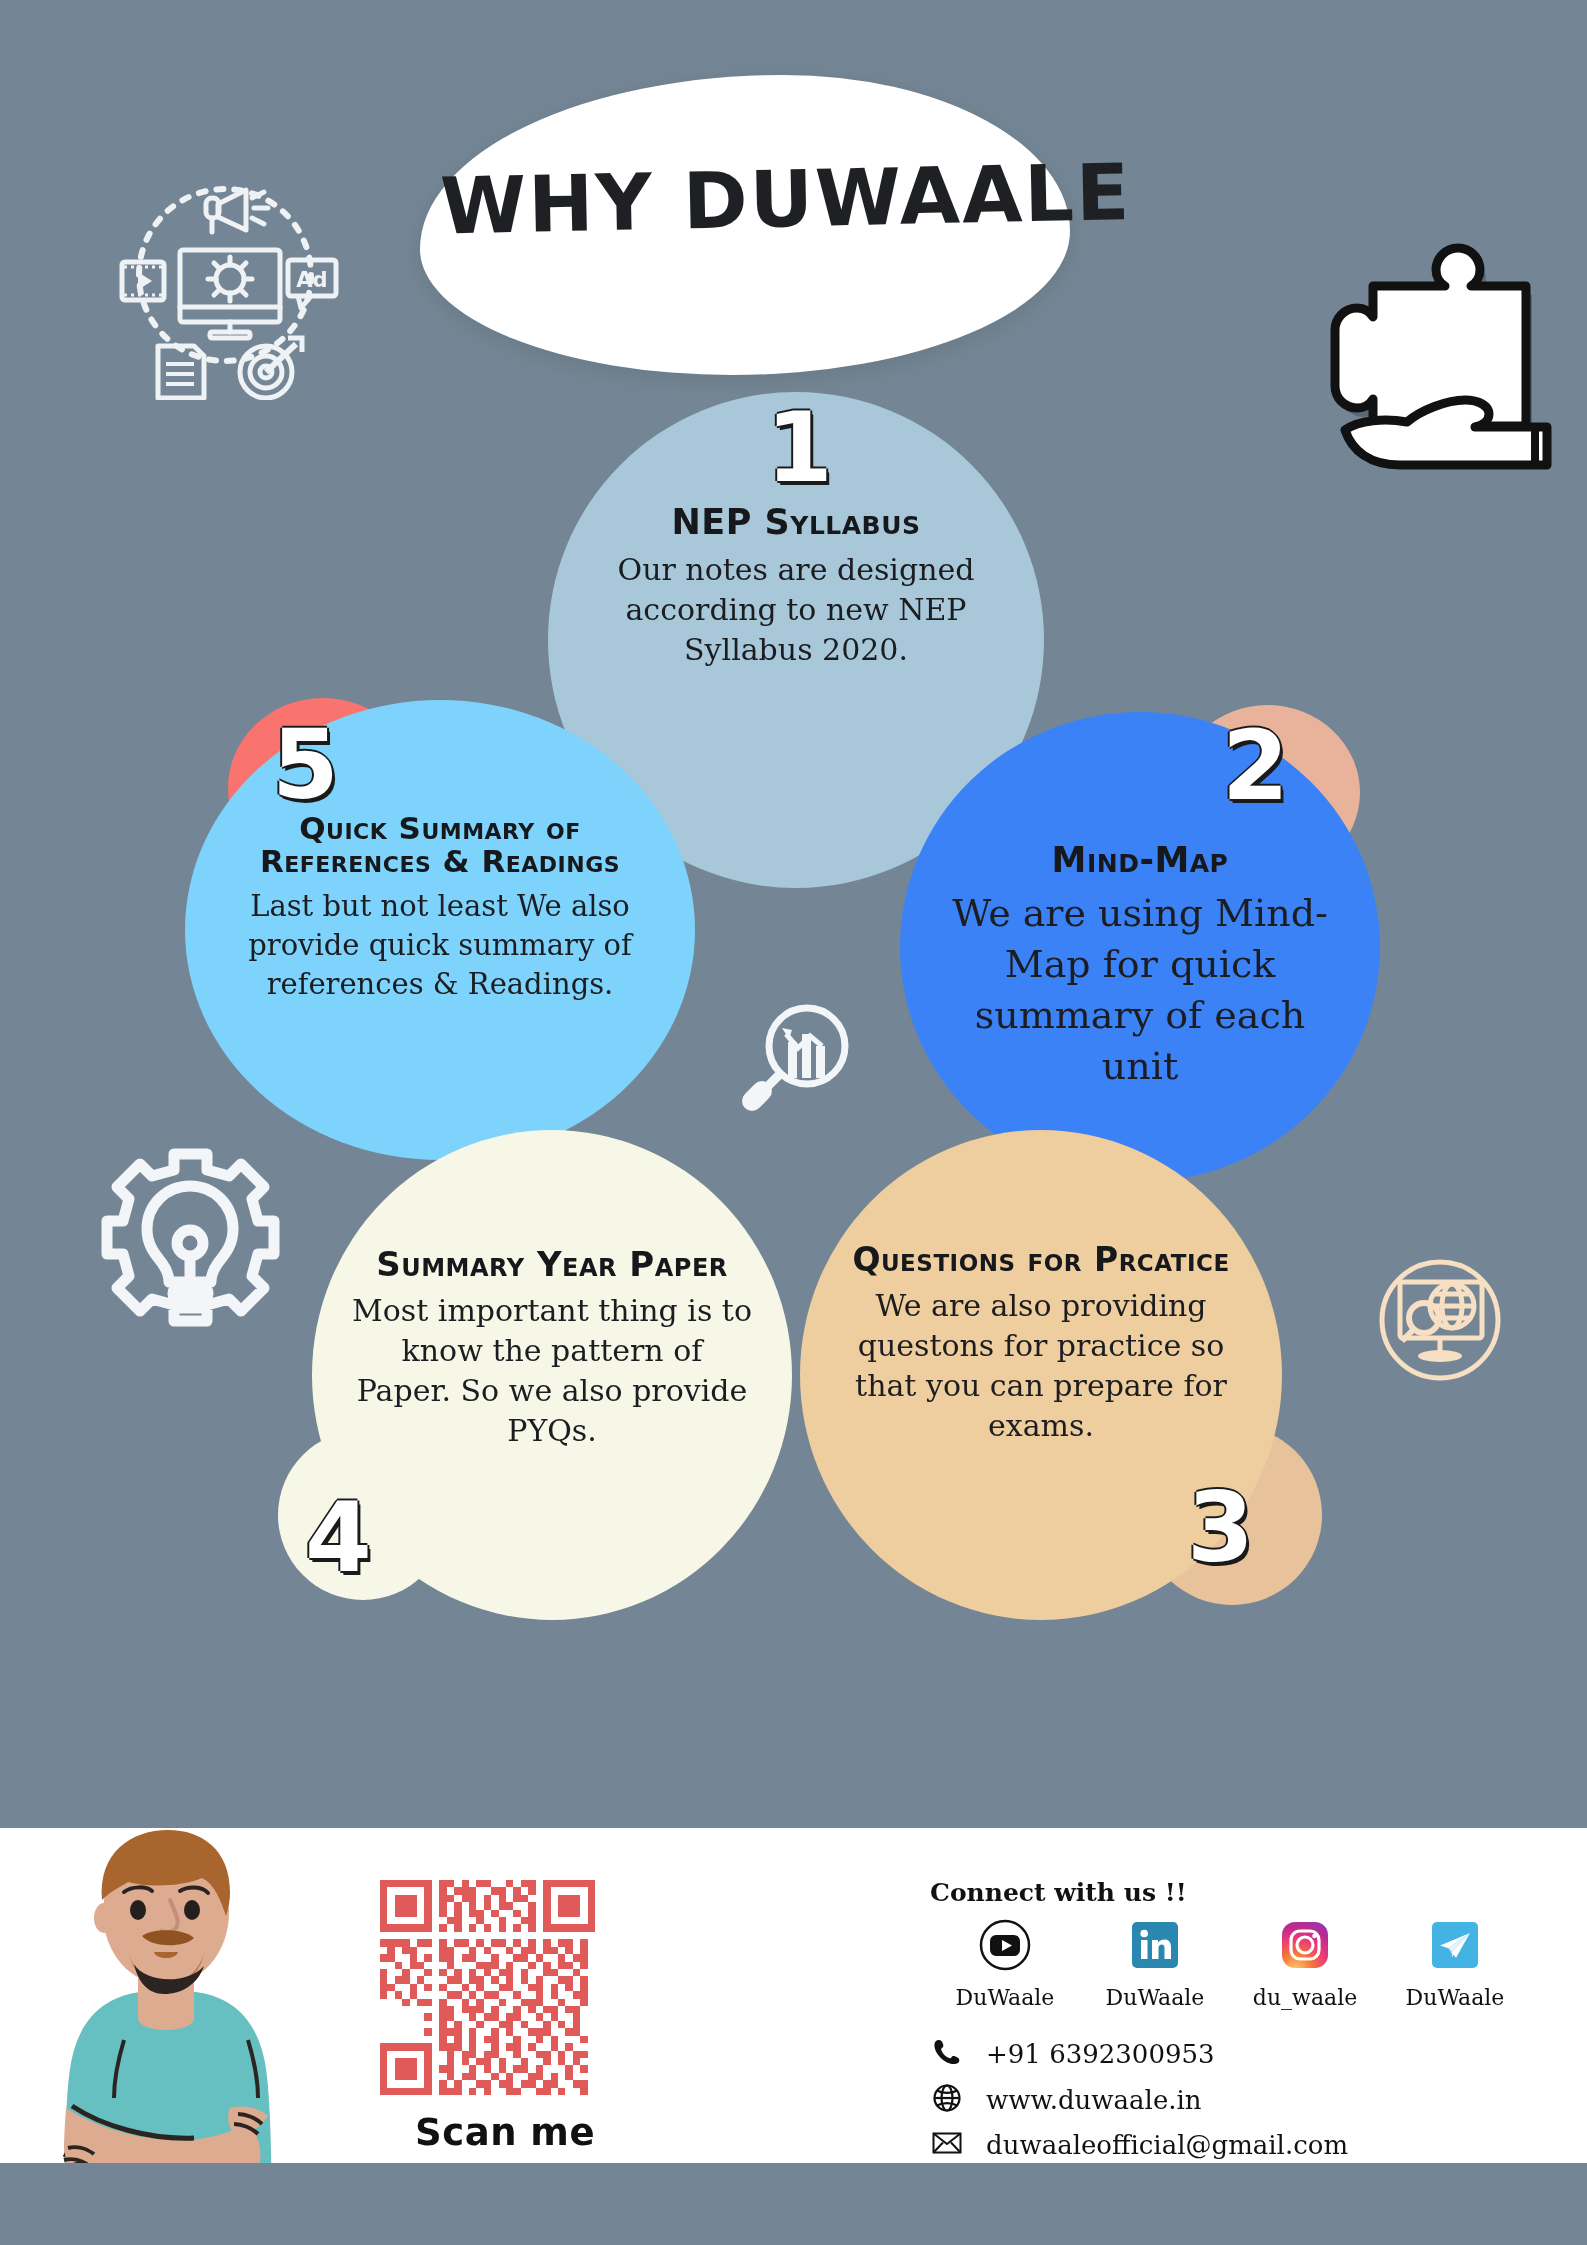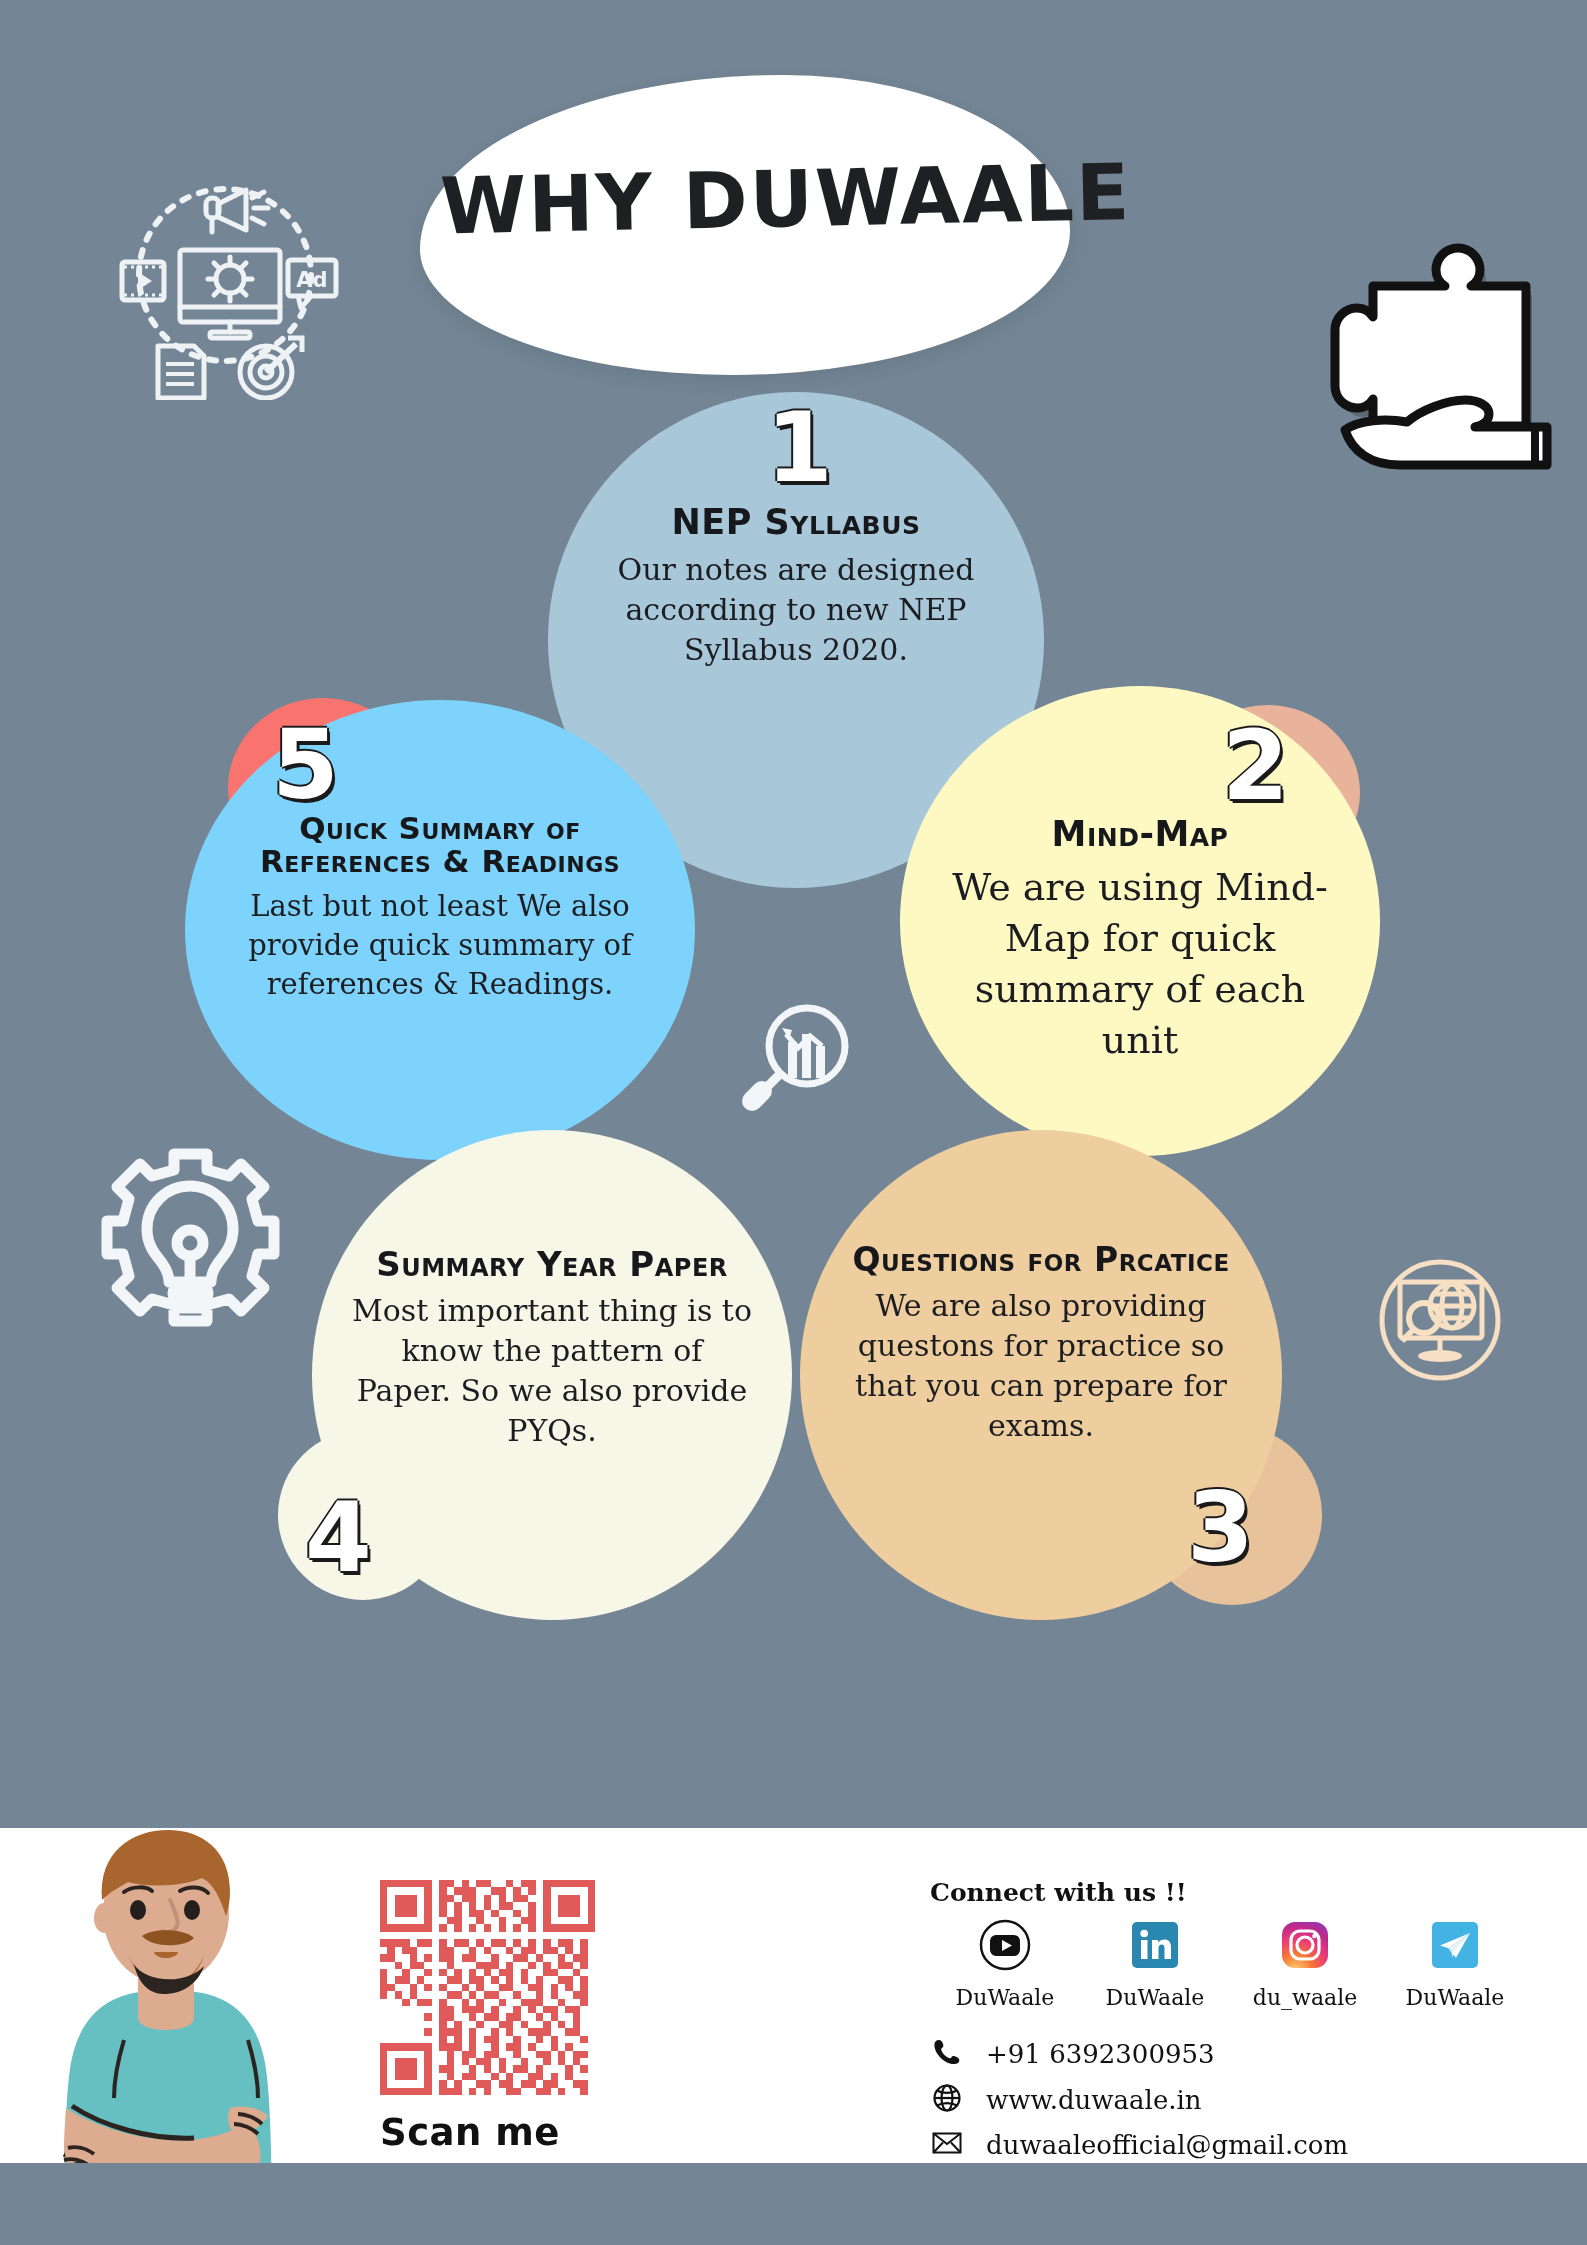--- a/index.html
+++ b/index.html
@@ -79,21 +79,21 @@
 
   
   #bub5{ left:185px; top:700px; width:510px; height:460px; background:#7dd3fc; border-radius:50%; }
   #bub5lobe{ position:absolute; left:228px; top:698px; width:190px; height:180px; background:#f9746f; border-radius:50%; }
   #bub5 .inner{ top:112px; left:6%; right:6%; }
   #bub5 .b-title{ font-size:31px; }
   #bub5 .b-body{ font-size:29px; }
   #num5{ left:272px; top:717px; font-size:96px; }
 
   
-  #bub2{ left:900px; top:686px; width:480px; height:470px; background:#fef9c3; }
+  #bub2{ left:900px; top:712px; width:480px; height:470px; background:#3b82f6; }
   #bub2lobe{ position:absolute; left:1175px; top:705px; width:185px; height:175px; background:#e8b29b; border-radius:50%; }
   #bub2 .inner{ top:130px; }
   #bub2 .b-title{ font-size:35px; }
   #bub2 .b-body{ font-size:38px; }
   #num2{ left:1222px; top:718px; font-size:96px; }
 
   
   #bub4{ left:312px; top:1130px; width:480px; height:490px; background:#f7f7e8; }
   #bub4lobe{ position:absolute; left:278px; top:1430px; width:170px; height:170px; background:#f7f7e8; border-radius:50%; }
   #bub4 .inner{ top:116px; }
@@ -119,21 +119,21 @@
   }
   .bottombar{
     position:absolute; left:0; top:2163px; width:1587px; height:82px;
     background:#748695;
   }
   .person{ position:absolute; left:62px; top:1808px; width:245px; height:437px; }
 
   .qrwrap{ position:absolute; left:380px; top:1880px; width:215px; }
   .qr{ width:215px; height:215px; display:block; }
   .scanme{
-    margin-top:16px; text-align:left;
+    margin-top:16px; text-align:right;
     font-family:"DejaVu Sans", sans-serif;
     font-weight:700; font-size:37px; color:#111;
     letter-spacing:.5px;
   }
 
   .connect{
     position:absolute; left:930px; top:1878px; width:600px;
   }
   .connect h3{
     text-align:left;

